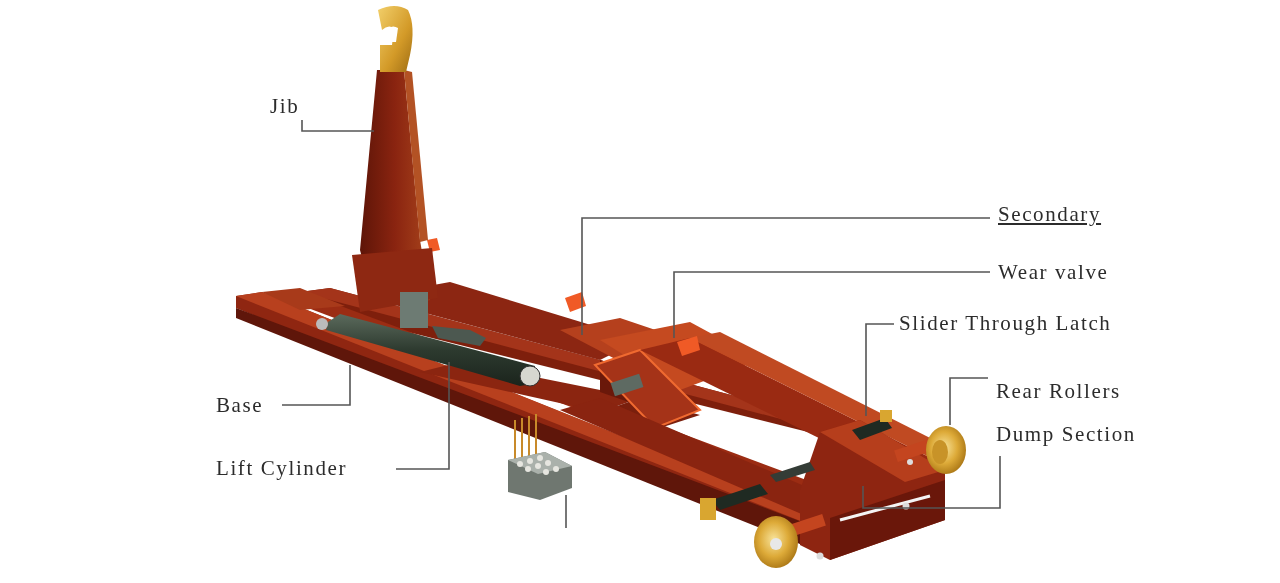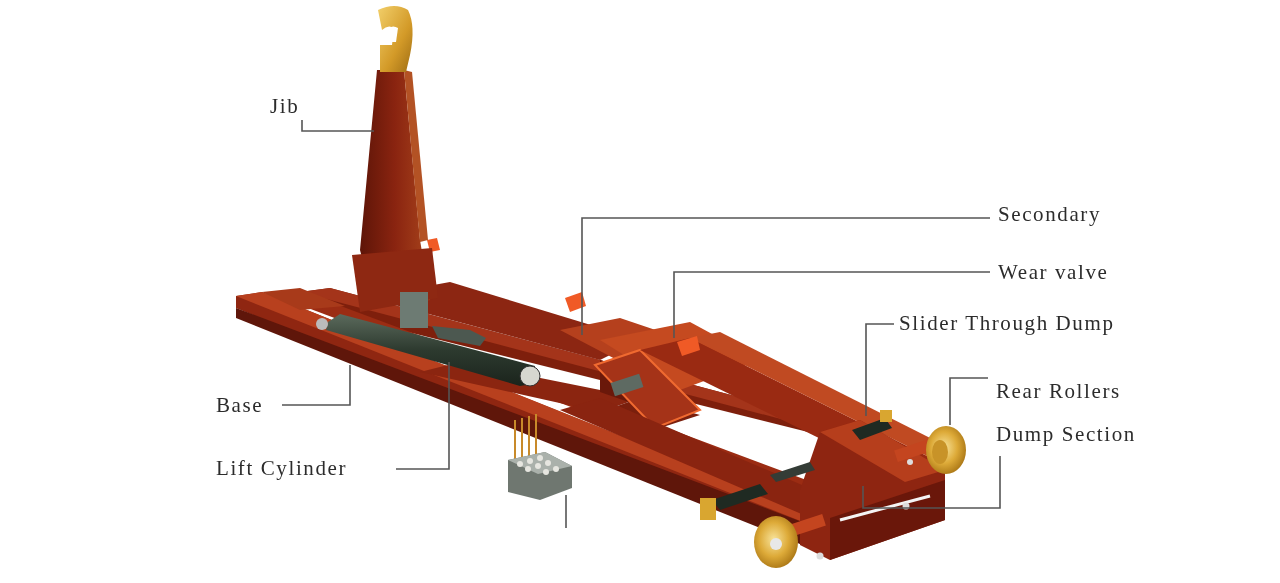--- a/index.html
+++ b/index.html
@@ -150,21 +150,21 @@
       <polyline points="894,324 866,324 866,416"></polyline>
       <polyline points="988,378 950,378 950,425"></polyline>
       <polyline points="1000,456 1000,508 863,508 863,486"></polyline>
       <polyline points="282,405 350,405 350,365"></polyline>
       <polyline points="396,469 449,469 449,362"></polyline>
       <polyline points="566,528 566,495"></polyline>
     </g>
   </svg>
 
   <div class="label" style="left:270px; top:96px;">Jib</div>
-  <div class="label" style="left:998px; top:204px;">Secondary</div>
+  <div class="label" style="left:998px; top:204px;text-decoration:underline;">Secondary</div>
   <div class="label" style="left:998px; top:262px;">Wear valve</div>
-  <div class="label" style="left:899px; top:313px;">Slider Through Dump</div>
+  <div class="label" style="left:899px; top:313px;">Slider Through Latch</div>
   <div class="label" style="left:996px; top:367px;margin-top:14px;">Rear Rollers</div>
   <div class="label" style="left:996px; top:424px;">Dump Section</div>
   <div class="label" style="left:216px; top:395px;text-align:right;">Base</div>
   <div class="label" style="left:216px; top:458px;">Lift Cylinder</div>
 
 </div>
 
 </body></html>

